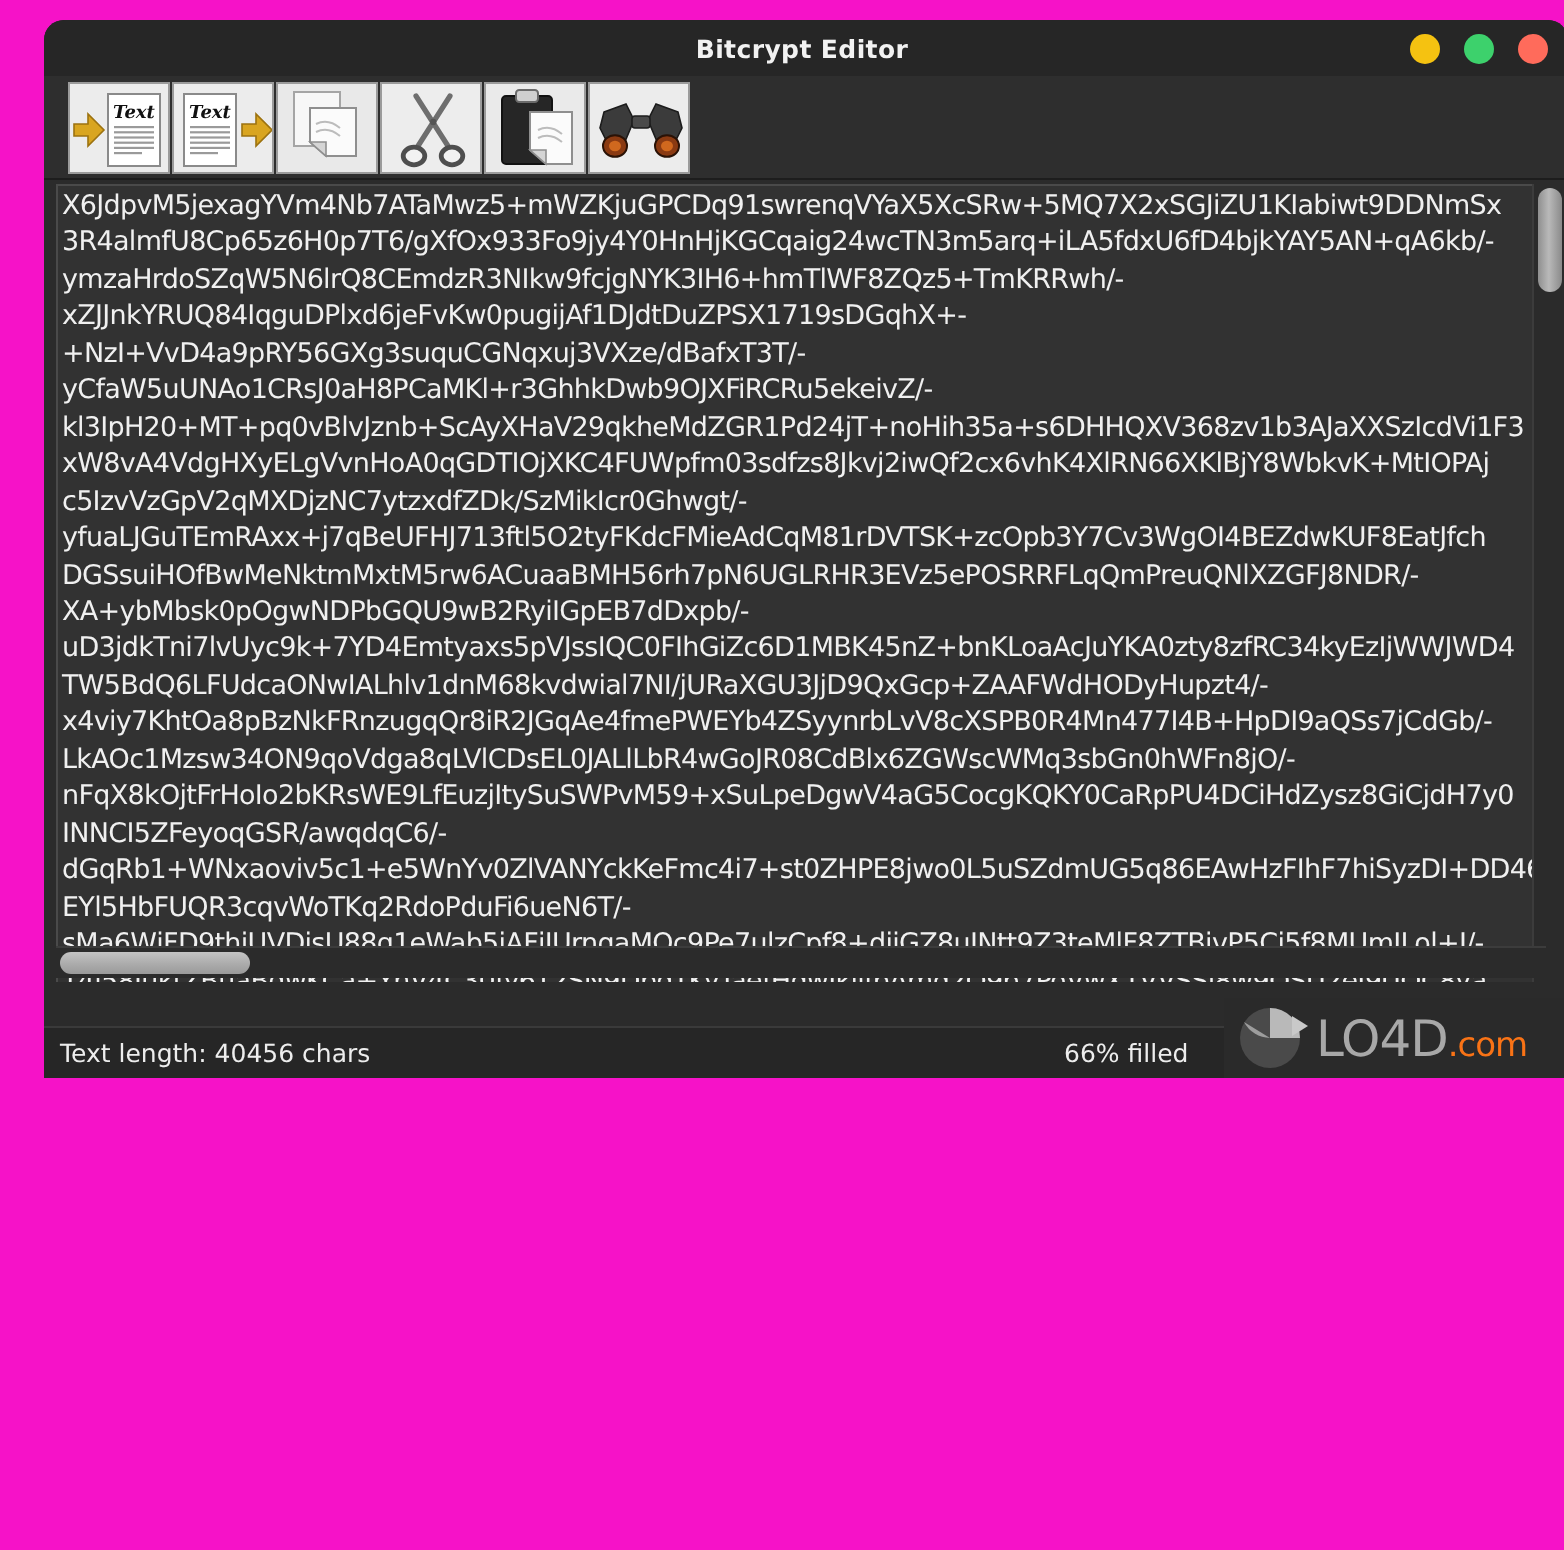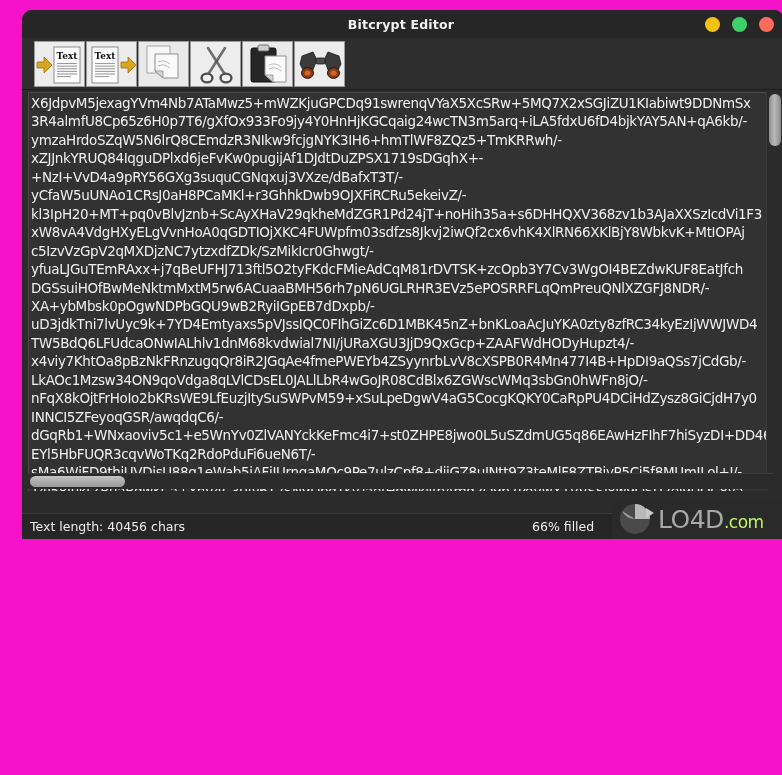--- a/index.html
+++ b/index.html
@@ -62,20 +62,21 @@
     gap:1px;
   }
   .tb-btn {
     width:51px; height:46px;
     background:linear-gradient(180deg,#f3f3f3 0%,#e2e2e2 55%,#d2d2d2 100%);
     border:1px solid #9b9b9b;
     position:relative;
     overflow:hidden;
     display:block;
     padding:0;
+    font-style:italic;
   }
   .tb-btn svg { display:block; width:51px; height:46px; }
   #toolbar-filler { flex:1 1 auto; height:46px; }
 
   
   #editor-wrap {
     flex:1 1 auto;
     position:relative;
     background:#2b2b2b;
     padding:2px 2px 0 2px;
@@ -161,21 +162,21 @@
     padding-left:4px;
     overflow:hidden;
   }
   #watermark-text {
     font-family:"DejaVu Sans", sans-serif;
     font-size:25px;
     color:#a8a8a8;
     letter-spacing:-0.5px;
     line-height:1;
   }
-  #watermark-text .dotcom { font-size:17px; color:#bef264; }
+  #watermark-text .dotcom { font-size:17px; color:#f97316; }
 </style>
 </head>
 <body style="background: rgb(246, 18, 200);">
 
 <div id="app-window">
 
   <div id="title-bar">
     <div id="window-title">Bitcrypt Editor</div>
     <div id="window-controls">
       <span class="win-dot dot-min" style="background: rgb(245, 194, 17);"></span>

